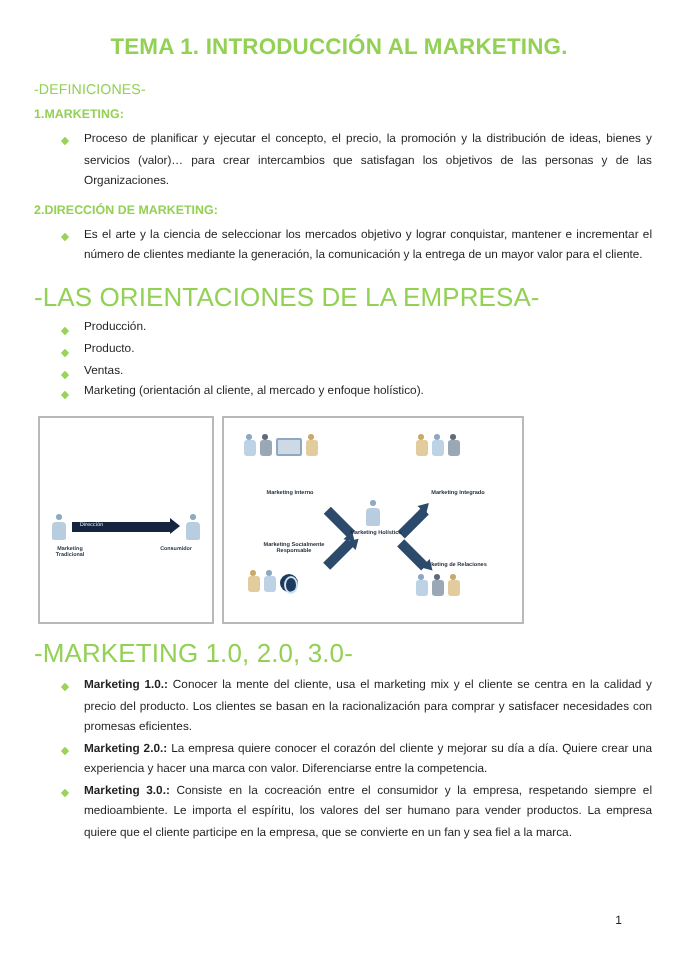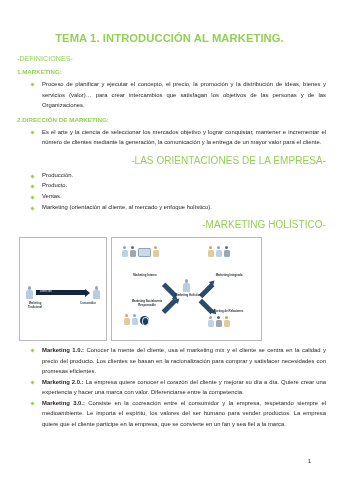--- a/index.html
+++ b/index.html
@@ -20,34 +20,33 @@
     inset: 0;
     padding: 10px 13px 0 13px;
     box-sizing: border-box;
   }
   .doc-title {
     text-align: center;
     color: #93d155;
     font-size: 11.2px;
     font-weight: bold;
     letter-spacing: 0.1px;
-    margin: 22px 0 10px 0;
+    margin: 8px 0 10px 0;
     line-height: 1.15;
   }
   .sec-head {
     color: #93d155;
     font-weight: normal;
     font-size: 7.1px;
     margin: 7px 0 4px 4px;
     letter-spacing: 0.05px;
     line-height: 1.2;
   }
   .sec-head.big {
-    font-size: 10px;
-    text-align: right;
+    font-size: 13px;
   }
   .sub-head {
     color: #93d155;
     font-weight: bold;
     font-size: 6.2px;
     margin: 5px 0 4px 4px;
     letter-spacing: 0.02px;
   }
   ul.bul {
     list-style: none;
@@ -282,21 +281,20 @@
   </ul>
 
   <div class="sec-head big">-LAS ORIENTACIONES DE LA EMPRESA-</div>
   <ul class="bul tight">
     <li>Producción.</li>
     <li>Producto.</li>
     <li>Ventas.</li>
     <li>Marketing (orientación al cliente, al mercado y enfoque holístico).</li>
   </ul>
 
-  <div class="sec-head big">-MARKETING HOLÍSTICO-</div>
 
   <div class="figure">
 
     <div class="panel panel-left">
       <div class="lp-row">
         <span class="ico person"></span>
         <span class="blue-arrow">
           <span class="shaft"></span>
             <span class="head"></span>
           <span class="lbl">Dirección</span>
@@ -339,20 +337,21 @@
       <span class="darr a1"></span>
       <span class="darr a2"></span>
       <span class="darr a3"></span>
       <span class="darr a4"></span>
 
       <span class="person center-person"></span>
       <div class="center-lbl">Marketing Holístico</div>
     </div>
   </div>
 
+  <div class="sec-head big">-MARKETING 1.0, 2.0, 3.0-</div>
   <ul class="bul">
     <li><b>Marketing 1.0.:</b><span> Conocer la mente del cliente, usa el marketing mix y el cliente se centra en la calidad y precio del producto. Los clientes se basan en la racionalización para comprar y satisfacer necesidades con promesas eficientes.</span></li>
     <li><b>Marketing 2.0.:</b><span> La empresa quiere conocer el corazón del cliente y mejorar su día a día. Quiere crear una experiencia y hacer una marca con valor. Diferenciarse entre la competencia.</span></li>
     <li><b>Marketing 3.0.:</b><span> Consiste en la cocreación entre el consumidor y la empresa, respetando siempre el medioambiente. Le importa el espíritu, los valores del ser humano para vender productos. La empresa quiere que el cliente participe en la empresa, que se convierte en un fan y sea fiel a la marca.</span></li>
   </ul>
 
   <div class="page-num">1</div>
 </div>
 
 </body></html>

